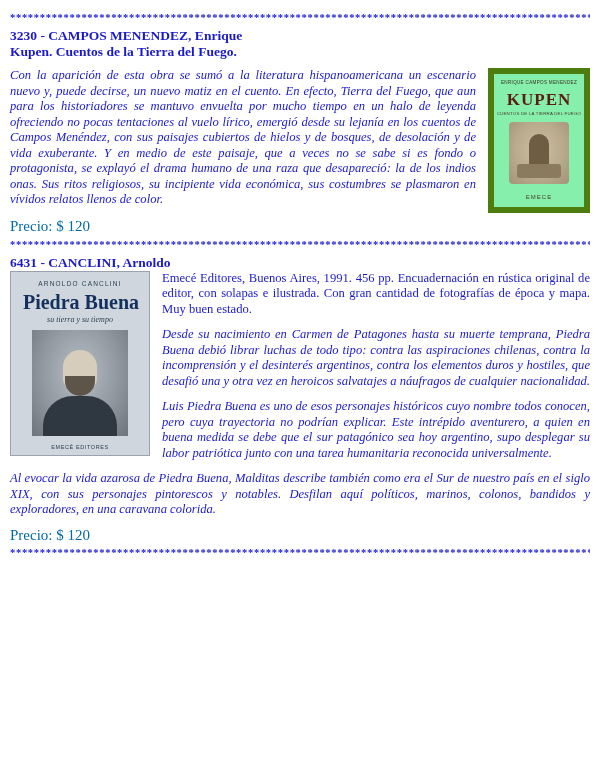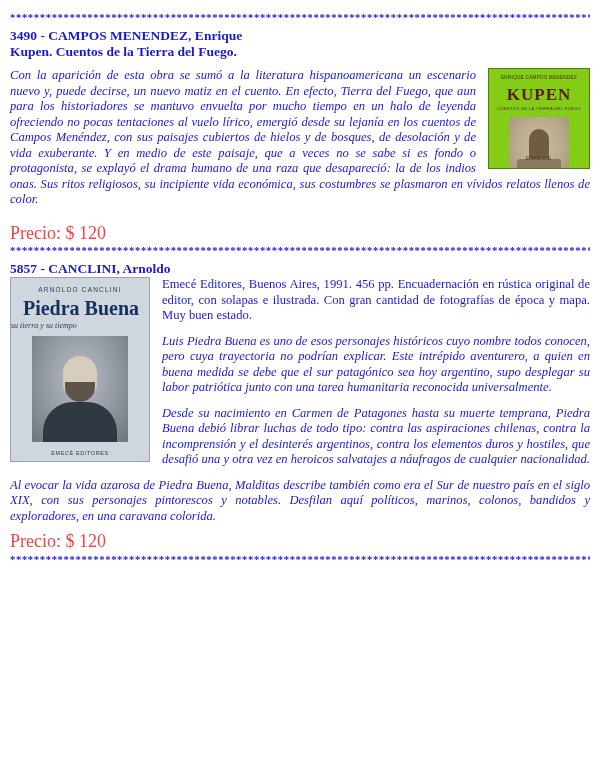--- a/index.html
+++ b/index.html
@@ -52,24 +52,24 @@
     font-size: 12.6px;
     line-height: 15.5px;
     color: #1a1acc;
     text-align: justify;
     margin-bottom: 10px;
   }
   .body-text.italic {
     font-style: italic;
   }
   .price {
-    font-size: 18px;
+    font-size: 15px;
     line-height: 15.5px;
-    color: #ef4444;
-    margin-top: 8px;
+    color: #0369a1;
+    margin-top: 0;
   }
 
   
   .entry1-cols {
     display: block;
   }
   .img-right {
     float: right;
     margin: 0 0 6px 12px;
   }
@@ -79,23 +79,23 @@
   }
   .clearfix::after {
     content: "";
     display: block;
     clear: both;
   }
 
   
   .cover1 {
     width: 102px;
-    height: 101px;
-    background: #84cc16;
-    border: 1px solid #4d7c0f;
+    height: 145px;
+    background: #86efac;
+    border: 6px solid #4d7c0f;
     position: relative;
     box-sizing: border-box;
     overflow: hidden;
   }
   .cover1 .c1-top {
     position: absolute;
     top: 6px; left: 0; right: 0;
     text-align: center;
     font-size: 4.6px;
     letter-spacing: 0.3px;
@@ -181,21 +181,21 @@
     top: 19px; left: 2px; right: 0;
     text-align: center;
     font-size: 20px;
     color: #14305c;
     font-family: "Liberation Serif", serif;
     font-weight: bold;
   }
   .cover2 .c2-sub {
     position: absolute;
     top: 43px; left: 0; right: 0;
-    text-align: left;
+    text-align: center;
     font-size: 8px;
     font-style: italic;
     color: #2c3e50;
     font-family: "Liberation Serif", serif;
   }
   .cover2 .c2-portrait {
     position: absolute;
     top: 58px;
     left: 50%;
     transform: translateX(-50%);
@@ -241,21 +241,21 @@
   }
 </style>
 </head>
 <body>
 
 <div class="page">
 
   <div class="rule">*****************************************************************************************************</div>
 
   <div class="entry">
-    <div class="title-line">3490 - CAMPOS MENENDEZ, Enrique</div>
+    <div class="title-line">3230 - CAMPOS MENENDEZ, Enrique</div>
     <div class="subtitle-line">Kupen. Cuentos de la Tierra del Fuego.</div>
 
     <div class="entry1-cols clearfix">
       <div class="img-right">
         <div class="cover1">
           <div class="c1-top">ENRIQUE CAMPOS MENENDEZ</div>
           <div class="c1-title">KUPEN</div>
           <div class="c1-sub">CUENTOS DE LA TIERRA DEL FUEGO</div>
           <div class="c1-art"></div>
           <div class="c1-foot">EMECE</div>
@@ -264,40 +264,40 @@
 
       <div class="body-text italic">Con la aparición de esta obra se sumó a la literatura hispanoamericana un escenario nuevo y, puede decirse, un nuevo matiz en el cuento. En efecto, Tierra del Fuego, que aun para los historiadores se mantuvo envuelta por mucho tiempo en un halo de leyenda ofreciendo no pocas tentaciones al vuelo lírico, emergió desde su lejanía en los cuentos de Campos Menéndez, con sus paisajes cubiertos de hielos y de bosques, de desolación y de vida exuberante. Y en medio de este paisaje, que a veces no se sabe si es fondo o protagonista, se explayó el drama humano de una raza que desapareció: la de los indios onas. Sus ritos religiosos, su incipiente vida económica, sus costumbres se plasmaron en vívidos relatos llenos de color.</div>
     </div>
 
     <div class="price">Precio: $  120</div>
   </div>
 
   <div class="rule">*****************************************************************************************************</div>
 
   <div class="entry">
-    <div class="title-line">5857 - CANCLINI, Arnoldo</div>
+    <div class="title-line">6431 - CANCLINI, Arnoldo</div>
 
     <div class="clearfix">
       <div class="img-left">
         <div class="cover2">
           <div class="c2-author">ARNOLDO CANCLINI</div>
           <div class="c2-title">Piedra Buena</div>
           <div class="c2-sub">su tierra y su tiempo</div>
           <div class="c2-portrait">
             <div class="c2-head"></div>
             <div class="c2-beard"></div>
             <div class="c2-body"></div>
           </div>
           <div class="c2-foot">EMECÉ EDITORES</div>
         </div>
       </div>
 
       <div class="body-text">Emecé Editores, Buenos Aires, 1991. 456 pp. Encuadernación en rústica original de editor, con solapas e ilustrada. Con gran cantidad de fotografías de época y mapa. Muy buen estado.</div>
+      <div class="body-text italic">Desde su nacimiento en Carmen de Patagones hasta su muerte temprana, Piedra Buena debió librar luchas de todo tipo: contra las aspiraciones chilenas, contra la incomprensión y el desinterés argentinos, contra los elementos duros y hostiles, que desafió una y otra vez en heroicos salvatajes a náufragos de cualquier nacionalidad.</div>
       <div class="body-text italic">Luis Piedra Buena es uno de esos personajes históricos cuyo nombre todos conocen, pero cuya trayectoria no podrían explicar. Este intrépido aventurero, a quien en buena medida se debe que el sur patagónico sea hoy argentino, supo desplegar su labor patriótica junto con una tarea humanitaria reconocida universalmente.</div>
-      <div class="body-text italic">Desde su nacimiento en Carmen de Patagones hasta su muerte temprana, Piedra Buena debió librar luchas de todo tipo: contra las aspiraciones chilenas, contra la incomprensión y el desinterés argentinos, contra los elementos duros y hostiles, que desafió una y otra vez en heroicos salvatajes a náufragos de cualquier nacionalidad.</div>
     </div>
 
     <div class="body-text italic">Al evocar la vida azarosa de Piedra Buena, Malditas describe también como era el Sur de nuestro país en el siglo XIX, con sus personajes pintorescos y notables. Desfilan aquí políticos, marinos, colonos, bandidos y exploradores, en una caravana colorida.</div>
     <div class="price">Precio: $  120</div>
   </div>
 
   <div class="rule">*****************************************************************************************************</div>
 
 </div>
 

